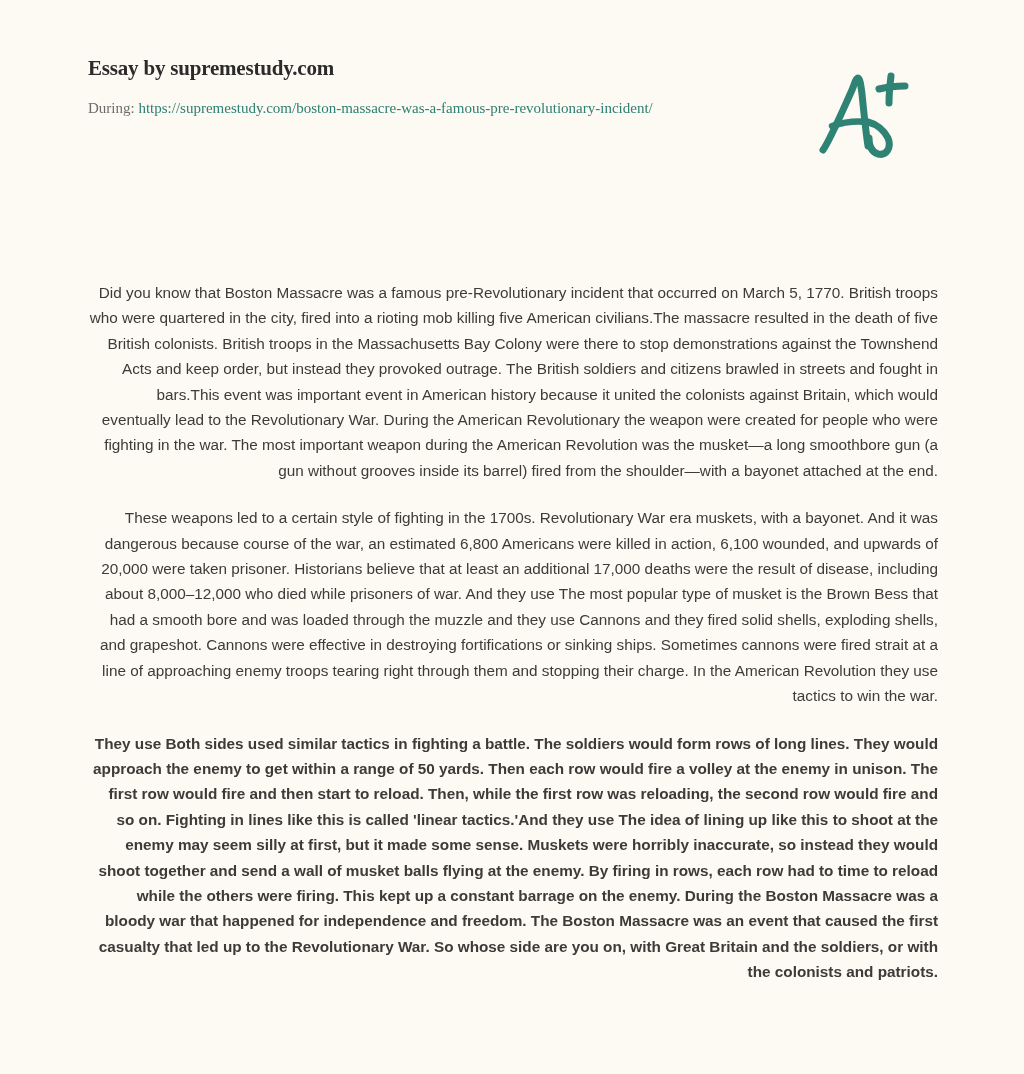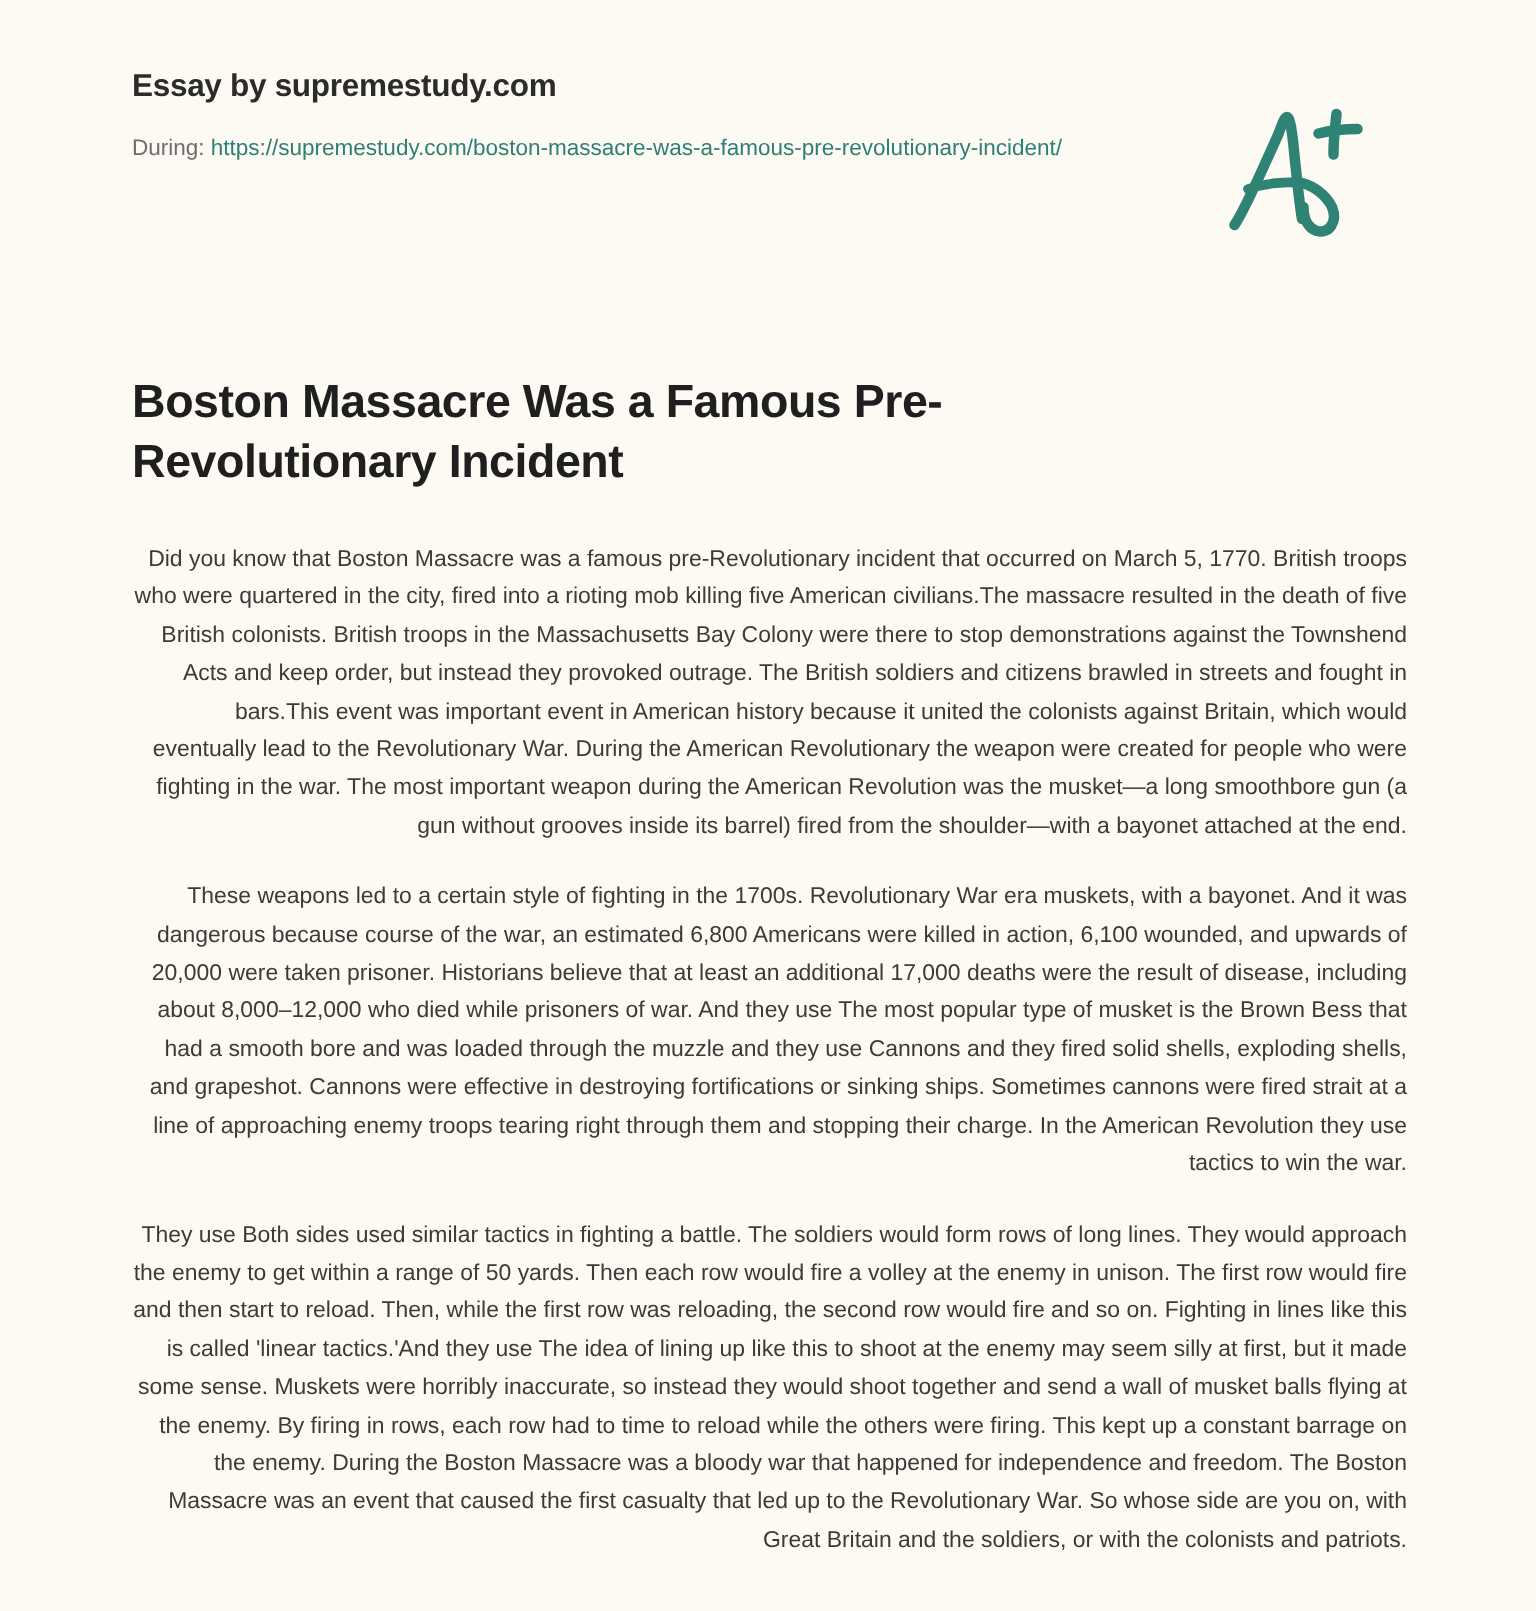--- a/index.html
+++ b/index.html
@@ -17,22 +17,23 @@
   }
   .page {
     position: relative;
     width: 1024px;
     height: 1074px;
     box-sizing: border-box;
   }
   .header {
     position: absolute;
     left: 88px;
-    top: 44px;
+    top: 54px;
     width: 848px;
+    font-family: Liberation Serif, serif;
   }
   .byline {
     font-size: 21px;
     font-weight: bold;
     color: #2b2b2b;
     letter-spacing: -0.2px;
     line-height: 28px;
     margin: 0;
   }
   .source-line {
@@ -80,21 +81,21 @@
   .body-copy {
     margin-top: 32px;
   }
   .body-copy p {
     font-size: 15.3px;
     line-height: 25.4px;
     color: #3d3a38;
     margin: 0 0 22px 0;
     text-align: right;
   }
-  .body-copy p:last-child { margin-bottom: 0; }
+  .body-copy p:last-child { margin-bottom: 0; font-weight: bold; }
 </style>
 </head>
 <body>
 
 <div class="page">
 
   <div class="header">
     <h1 class="byline">Essay by supremestudy.com</h1>
     <p class="source-line">
       <span class="source-label">During:</span>
@@ -108,21 +109,20 @@
         <path d="M7 86 C 14 76, 26 48, 36 26 C 38 21, 40 14, 42 14 C 44 14, 45 22, 46 30 C 48 50, 50 70, 52 82" stroke-width="7"></path>
         <path d="M16 62 C 28 58, 42 57, 51 58" stroke-width="6.5"></path>
         <path d="M52 58 C 60 60, 68 66, 72 74 C 76 84, 70 92, 62 90 C 56 88, 53 82, 53 74" stroke-width="7"></path>
         <path d="M63 25 C 71 23, 81 22, 89 22" stroke-width="7"></path>
         <path d="M75 12 C 74 20, 73 30, 73 39" stroke-width="7"></path>
       </g>
     </svg>
   </div>
 
   <div class="article">
-    <h2 class="article-title">Boston Massacre Was a Famous Pre-Revolutionary Incident</h2>
     <div class="body-copy">
       <p>Did you know that Boston Massacre was a famous pre-Revolutionary incident that occurred on March 5, 1770. British troops who were quartered in the city, fired into a rioting mob killing five American civilians.The massacre resulted in the death of five British colonists. British troops in the Massachusetts Bay Colony were there to stop demonstrations against the Townshend Acts and keep order, but instead they provoked outrage. The British soldiers and citizens brawled in streets and fought in bars.This event was important event in American history because it united the colonists against Britain, which would eventually lead to the Revolutionary War. During the American Revolutionary the weapon were created for people who were fighting in the war. The most important weapon during the American Revolution was the musket—a long smoothbore gun (a gun without grooves inside its barrel) fired from the shoulder—with a bayonet attached at the end.</p>
       <p>These weapons led to a certain style of fighting in the 1700s. Revolutionary War era muskets, with a bayonet. And it was dangerous because course of the war, an estimated 6,800 Americans were killed in action, 6,100 wounded, and upwards of 20,000 were taken prisoner. Historians believe that at least an additional 17,000 deaths were the result of disease, including about 8,000–12,000 who died while prisoners of war. And they use The most popular type of musket is the Brown Bess that had a smooth bore and was loaded through the muzzle and they use Cannons and they fired solid shells, exploding shells, and grapeshot. Cannons were effective in destroying fortifications or sinking ships. Sometimes cannons were fired strait at a line of approaching enemy troops tearing right through them and stopping their charge. In the American Revolution they use tactics to win the war.</p>
       <p>They use Both sides used similar tactics in fighting a battle. The soldiers would form rows of long lines. They would approach the enemy to get within a range of 50 yards. Then each row would fire a volley at the enemy in unison. The first row would fire and then start to reload. Then, while the first row was reloading, the second row would fire and so on. Fighting in lines like this is called 'linear tactics.'And they use The idea of lining up like this to shoot at the enemy may seem silly at first, but it made some sense. Muskets were horribly inaccurate, so instead they would shoot together and send a wall of musket balls flying at the enemy. By firing in rows, each row had to time to reload while the others were firing. This kept up a constant barrage on the enemy. During the Boston Massacre was a bloody war that happened for independence and freedom. The Boston Massacre was an event that caused the first casualty that led up to the Revolutionary War. So whose side are you on, with Great Britain and the soldiers, or with the colonists and patriots.</p>
     </div>
   </div>
 
 </div>
 
 </body></html>

